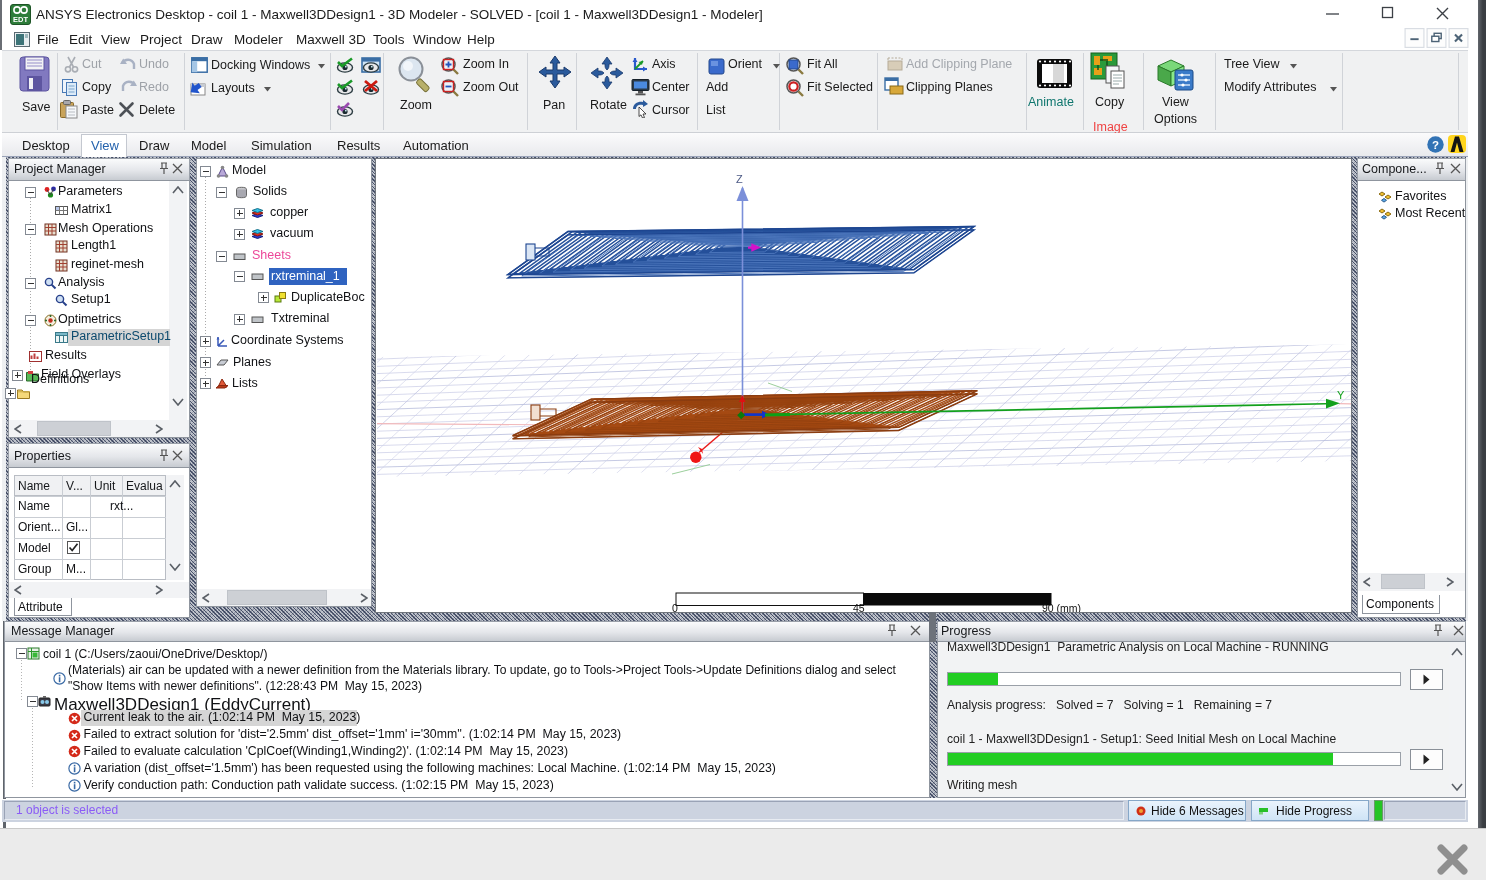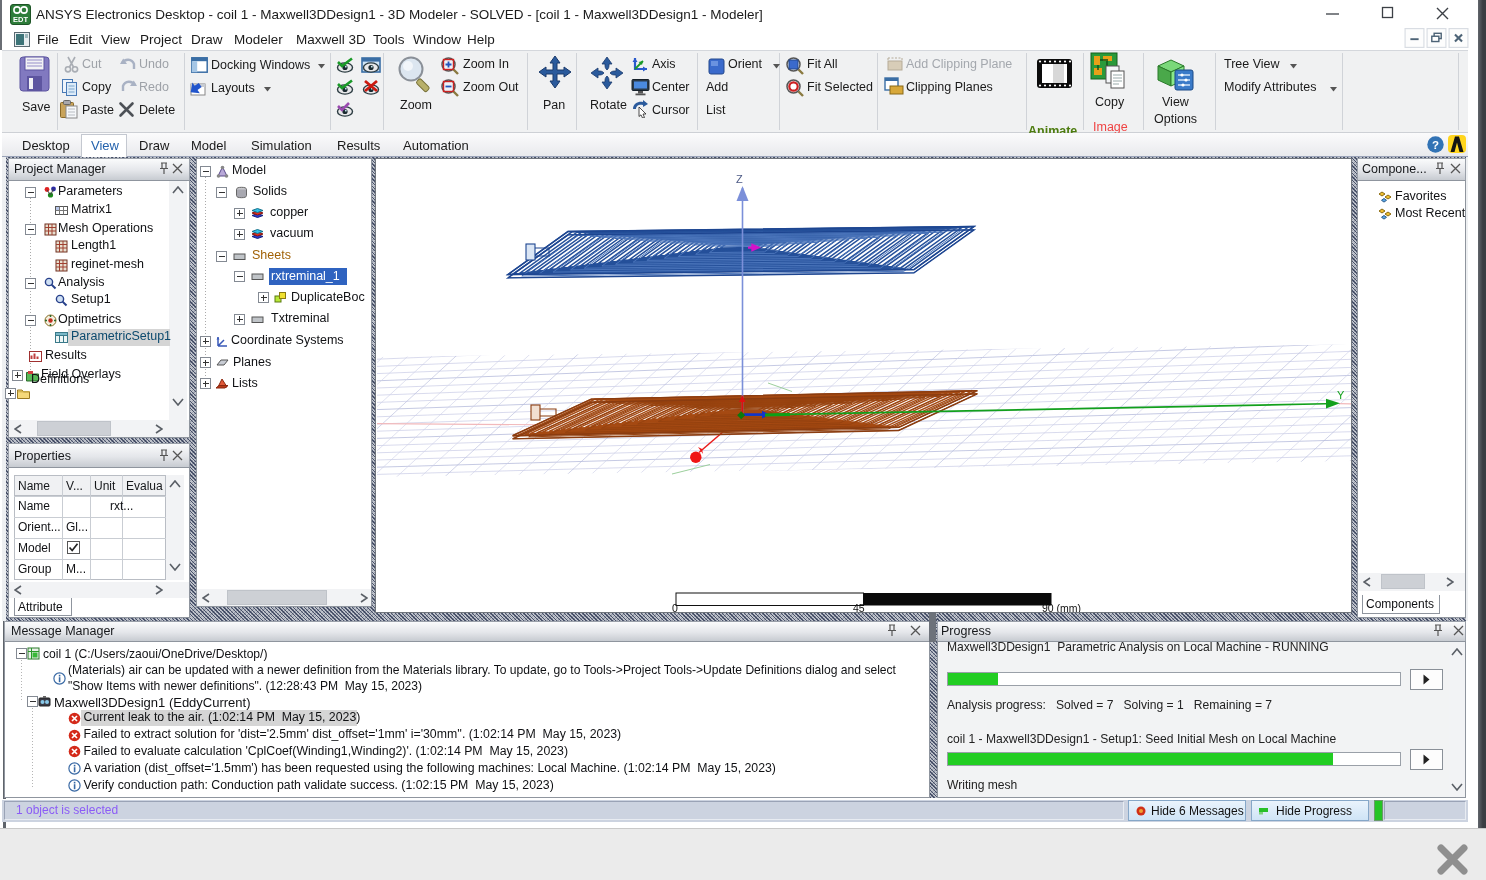--- a/index.html
+++ b/index.html
@@ -284,21 +284,21 @@
 <div class="abs" style="left:652px;top:57px;font-size:12.5px;color:#1a1a1a;font-weight:normal;white-space:pre;">Axis</div>
 <div class="abs" style="left:652px;top:80px;font-size:12.5px;color:#1a1a1a;font-weight:normal;white-space:pre;">Center</div>
 <div class="abs" style="left:652px;top:103px;font-size:12.5px;color:#1a1a1a;font-weight:normal;white-space:pre;">Cursor</div>
 <div class="abs" style="left:728px;top:57px;font-size:12.5px;color:#1a1a1a;font-weight:normal;white-space:pre;">Orient</div>
 <div class="abs" style="left:706px;top:80px;font-size:12.5px;color:#1a1a1a;font-weight:normal;white-space:pre;">Add</div>
 <div class="abs" style="left:706px;top:103px;font-size:12.5px;color:#1a1a1a;font-weight:normal;white-space:pre;">List</div>
 <div class="abs" style="left:807px;top:57px;font-size:12.5px;color:#1a1a1a;font-weight:normal;white-space:pre;">Fit All</div>
 <div class="abs" style="left:807px;top:80px;font-size:12.5px;color:#1a1a1a;font-weight:normal;white-space:pre;">Fit Selected</div>
 <div class="abs" style="left:906px;top:57px;font-size:12.5px;color:#a4a8ae;font-weight:normal;white-space:pre;">Add Clipping Plane</div>
 <div class="abs" style="left:906px;top:80px;font-size:12.5px;color:#1a1a1a;font-weight:normal;white-space:pre;">Clipping Planes</div>
-<div class="abs" style="left:1028px;top:95px;font-size:12.5px;color:#4d7c0f;font-weight:bold;white-space:pre;margin-top:29px;">Animate</div>
+<div class="abs" style="left:1028px;top:95px;font-size:12.5px;color:#0f766e;font-weight:normal;white-space:pre;">Animate</div>
 <div class="abs" style="left:1095px;top:95px;font-size:12.5px;color:#1a1a1a;font-weight:normal;white-space:pre;">Copy</div>
 <div class="abs" style="left:1093px;top:120px;font-size:12.5px;color:#ef4444;font-weight:normal;white-space:pre;text-align:center;">Image</div>
 <div class="abs" style="left:1162px;top:95px;font-size:12.5px;color:#1a1a1a;font-weight:normal;white-space:pre;">View</div>
 <div class="abs" style="left:1154px;top:112px;font-size:12.5px;color:#1a1a1a;font-weight:normal;white-space:pre;">Options</div>
 <div class="abs" style="left:1224px;top:57px;font-size:12.5px;color:#1a1a1a;font-weight:normal;white-space:pre;">Tree View</div>
 <div class="abs" style="left:1224px;top:80px;font-size:12.5px;color:#1a1a1a;font-weight:normal;white-space:pre;">Modify Attributes</div>
 <svg class="abs" style="left:318px;top:64px" width="7" height="5" viewBox="0 0 7 5">
     <path d="M0 0 L7 0 L3.5 4.5 Z" fill="#555"></path>
   </svg>
 <svg class="abs" style="left:264px;top:87px" width="7" height="5" viewBox="0 0 7 5">
@@ -535,21 +535,21 @@
     <path d="M1 6 l5.5 -2 l5.5 2 l-5.5 2 z" fill="#e03020" stroke="#8a1810"></path>
     <path d="M1 3.5 l5.5 -2 l5.5 2 l-5.5 2 z" fill="#30c0e8" stroke="#14708a"></path>
   </svg>
 <div class="abs" style="left:270px;top:226px;font-size:12.5px;color:#101114;font-weight:normal;white-space:pre;">vacuum</div>
 <div class="pmbox" style="left:216px;top:250.5px;">
     <div style="position:absolute;left:1.5px;top:4px;width:6px;height:1px;background:#333"></div>
   </div>
 <svg class="abs" style="left:233px;top:249.5px" width="13" height="13" viewBox="0 0 13 13">
     <rect x="1" y="4" width="11" height="5.5" fill="#c0c4c8" stroke="#555"></rect>
   </svg>
-<div class="abs" style="left:252px;top:248px;font-size:12.5px;color:#a16207;font-weight:normal;white-space:pre;">Sheets</div>
+<div class="abs" style="left:252px;top:248px;font-size:12.5px;color:#ec4899;font-weight:normal;white-space:pre;">Sheets</div>
 <div class="abs" style="left:269px;top:268px;width:78px;height:17px;background:#2f63c0;"></div>
 <div class="pmbox" style="left:234px;top:271px;">
     <div style="position:absolute;left:1.5px;top:4px;width:6px;height:1px;background:#333"></div>
   </div>
 <svg class="abs" style="left:251px;top:270px" width="13" height="13" viewBox="0 0 13 13">
     <rect x="1" y="4" width="11" height="5.5" fill="#c0c4c8" stroke="#555"></rect>
   </svg>
 <div class="abs" style="left:271px;top:268.5px;font-size:12.5px;color:#fff;font-weight:normal;white-space:pre;">rxtreminal_1</div>
 <div class="pmbox" style="left:258px;top:292px;">
     <div style="position:absolute;left:1.5px;top:4px;width:6px;height:1px;background:#333"></div>
@@ -894,21 +894,21 @@
 <div class="abs" style="left:68px;top:678.5px;font-size:12.1px;color:#101114;font-weight:normal;white-space:pre;">"Show Items with newer definitions". (12:28:43 PM  May 15, 2023)</div>
 <div class="pmbox" style="left:27px;top:696px;">
     <div style="position:absolute;left:1.5px;top:4px;width:6px;height:1px;background:#333"></div>
   </div>
 <svg class="abs" style="left:38px;top:695px" width="13" height="13" viewBox="0 0 13 13">
     <rect x="1" y="3" width="11" height="8" rx="1" fill="#3a3a44" stroke="#222"></rect>
     <circle cx="4.5" cy="7" r="2" fill="#88c8e8"></circle>
     <circle cx="9" cy="7" r="2" fill="#88c8e8"></circle>
     <rect x="5" y="1" width="3" height="2" fill="#666"></rect>
   </svg>
-<div class="abs" style="left:54px;top:694.5px;font-size:13px;color:#101114;font-weight:normal;white-space:pre;">Maxwell3DDesign1 (EddyCurrent)</div>
+<div class="abs" style="left:54px;top:694.5px;font-size:17px;color:#101114;font-weight:normal;white-space:pre;">Maxwell3DDesign1 (EddyCurrent)</div>
 <div class="abs" style="left:81px;top:710px;width:276px;height:16px;background:#d5d5d5;"></div>
 <svg class="abs" style="left:68px;top:711.5px" width="13" height="13" viewBox="0 0 13 13">
     <circle cx="6.5" cy="6.5" r="5.8" fill="#d42a1a"></circle>
     <path d="M4 4 L9 9 M9 4 L4 9" stroke="#fff" stroke-width="1.7"></path>
   </svg>
 <div class="abs" style="left:83.5px;top:710px;font-size:12.3px;color:#101114;font-weight:normal;white-space:pre;">Current leak to the air. (1:02:14 PM  May 15, 2023)</div>
 <svg class="abs" style="left:68px;top:728.5px" width="13" height="13" viewBox="0 0 13 13">
     <circle cx="6.5" cy="6.5" r="5.8" fill="#d42a1a"></circle>
     <path d="M4 4 L9 9 M9 4 L4 9" stroke="#fff" stroke-width="1.7"></path>
   </svg>

